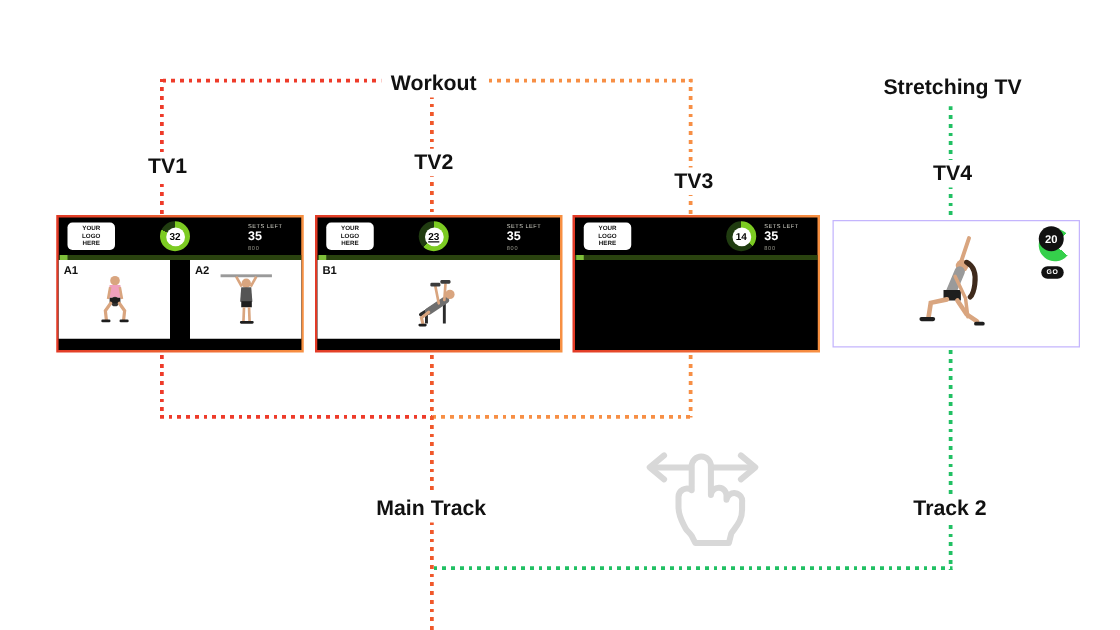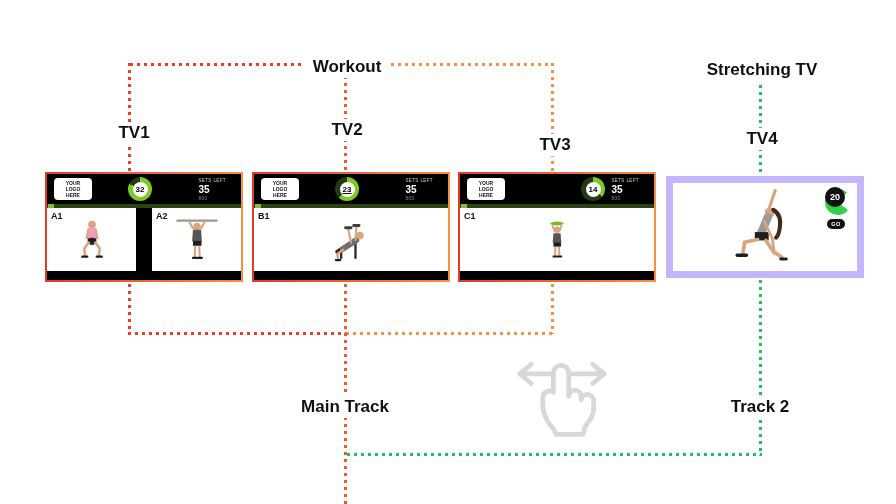--- a/index.html
+++ b/index.html
@@ -40,21 +40,21 @@
   .sets-sub{font-size:4.5px;color:#96968a;margin-top:1px;letter-spacing:.6px;}
   .tv-bar{height:4px;background:#2a430f;position:relative;flex:none;}
   .tv-bar-fill{position:absolute;left:1px;top:0;bottom:0;width:3%;background:#7fbf3a;}
   .tv-body{flex:1;display:flex;background:#000;gap:16px;}
   .cell{flex:1;background:#fff;position:relative;display:flex;align-items:center;justify-content:center;}
   .cell-code{position:absolute;left:4px;top:3px;font-size:9px;font-weight:bold;color:#111;}
   .tv-footer{height:9px;background:#000;flex:none;}
 
   
   .tv4{position:absolute;left:666px;top:176px;width:198px;height:102px;box-sizing:border-box;
-       border:7px solid #c4b5fd;background:#fff;z-index:2;}
+       border:1px solid #c4b5fd;background:#fff;z-index:2;}
   .tv4-ring{position:absolute;right:6px;top:6px;width:26px;height:26px;border-radius:50%;
             transform:rotate(130deg);}
   .tv4-disc{position:absolute;right:12px;top:4px;width:20px;height:20px;background:#111;
             border-radius:50%;color:#fff;font-size:9px;font-weight:bold;
             display:flex;align-items:center;justify-content:center;}
   .tv4-pill{position:absolute;right:12px;top:36px;width:18px;height:10px;background:#111;
             border-radius:5px;color:#fff;font-size:5.5px;font-weight:bold;letter-spacing:.5px;
             display:flex;align-items:center;justify-content:center;}
   .tv4-figure{position:absolute;left:50%;top:50%;transform:translate(-50%,-50%);}
 
@@ -190,32 +190,20 @@
         <div class="sets">
           <div class="sets-label">SETS LEFT</div>
           <div class="sets-value">35</div>
           <div class="sets-sub">800</div>
         </div>
       </div>
       <div class="tv-bar">
           <div class="tv-bar-fill"></div>
         </div>
       <div class="tv-body">
-        <div class="cell">
-          <span class="cell-code">C1</span>
-          <svg width="44" height="50" viewBox="0 0 56 56">
-            <ellipse cx="28" cy="7" rx="8.5" ry="2.4" fill="#79b829"></ellipse>
-            <path d="M22 9 L25 17 M34 9 L31 17" stroke="#d9a57f" stroke-width="2.4" fill="none"></path>
-            <circle cx="28" cy="15" r="4.2" fill="#d9a57f"></circle>
-            <path d="M23.5 19.5 h9 l1 12 h-11 z" fill="#555"></path>
-            <rect x="23.5" y="31" width="9.5" height="5.5" fill="#1e1e1e"></rect>
-            <path d="M26 36.5 L25.5 48 M30.5 36.5 L31 48" stroke="#d9a57f" stroke-width="2.6" fill="none"></path>
-            <path d="M23.5 49 h4.5 M29 49 h4.5" stroke="#1e1e1e" stroke-width="2.4" stroke-linecap="round"></path>
-          </svg>
-        </div>
       </div>
       <div class="tv-footer"></div>
     </div>
   </div>
 
   <div class="tv4">
     <svg class="tv4-figure" width="104" height="88" viewBox="0 0 110 95">
       <path d="M66 8 L59 29" stroke="#d9a57f" stroke-width="3.4" stroke-linecap="round" fill="none"></path>
       <circle cx="60" cy="32" r="5.4" fill="#d9a57f"></circle>
       <path d="M64 29 q9 5 7 19 q-1 8 -4 11" stroke="#3f2a1c" stroke-width="4.4" fill="none" stroke-linecap="round"></path>

